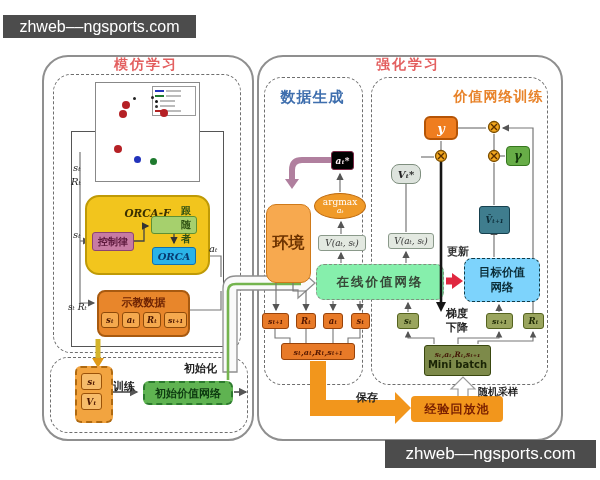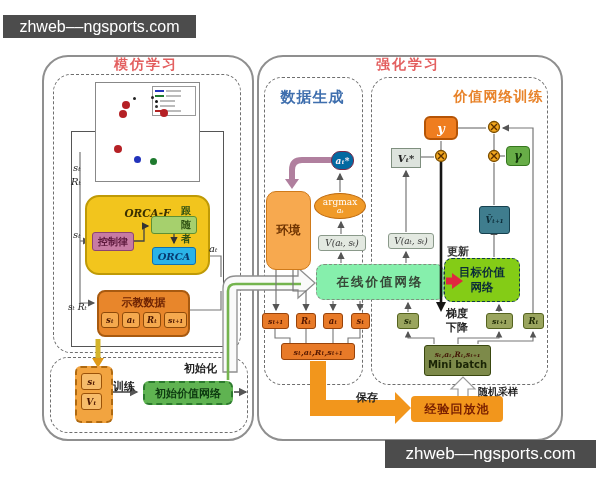--- a/index.html
+++ b/index.html
@@ -155,47 +155,47 @@
 <div class="chip" style="left:143px;top:312px;width:18px;height:16px;background:#f5a94e;border:1px solid #8d4a0a;border-radius:3px;font-size:8.5px;color:#4a1500;">Rₜ</div>
 <div class="chip" style="left:164px;top:312px;width:23px;height:16px;background:#f5a94e;border:1px solid #8d4a0a;border-radius:3px;font-size:8px;color:#4a1500;">sₜ₊₁</div>
 
 <div class="abs" style="left:75px;top:366px;width:34px;height:53px;background:#f2a440;border:2px dashed #b06a10;border-radius:6px;z-index:3;"></div>
 <div class="chip" style="left:81px;top:373px;width:21px;height:17px;background:#f6bc6a;border:1px solid #9a5208;border-radius:3px;font-size:9px;color:#4a1500;">sₜ</div>
 <div class="chip" style="left:81px;top:393px;width:21px;height:17px;background:#f6bc6a;border:1px solid #9a5208;border-radius:3px;font-size:9px;color:#4a1500;">Vₜ</div>
 <div class="lbl" style="left:113px;top:379px;font-size:11px;font-weight:bold;">训练</div>
 <div class="box" style="left:143px;top:381px;width:90px;height:24px;background:#5fb351;border:2px dashed #2c7a2e;border-radius:6px;font-size:11px;font-weight:bold;color:#0d3a10;">初始价值网络</div>
 <div class="lbl" style="left:184px;top:361px;font-size:11px;font-weight:bold;">初始化</div>
 
-<div class="box" style="left:266px;top:191px;width:45px;height:79px;background:#f7a94f;border:1.5px solid #cf7a1a;border-radius:10px;font-size:12px;font-weight:bold;color:#6e3300;">环境</div>
-<div class="chip" style="left:331px;top:151px;width:23px;height:19px;background:#0369a1;border:1.5px solid #7c2948;border-radius:9px;font-size:9px;color:#ffeef5;">aₜ*</div>
+<div class="box" style="left:266px;top:204px;width:45px;height:79px;background:#f7a94f;border:1.5px solid #cf7a1a;border-radius:10px;font-size:16px;font-weight:bold;color:#6e3300;">环境</div>
+<div class="chip" style="left:331px;top:151px;width:23px;height:19px;background:#000000;border:1.5px solid #7c2948;border-radius:3px;font-size:9px;color:#ffeef5;">aₜ*</div>
 <div class="box" style="left:314px;top:193px;width:52px;height:26px;background:#f09a28;border:1.5px solid #bf6b0e;border-radius:50%;flex-direction:column;line-height:1;">
   <span style="font-size:9px;color:#fff;font-family:'DejaVu Serif',serif;">argmax</span>
   <span style="font-size:8px;color:#fff;font-style:italic;font-family:'DejaVu Serif',serif;">aₜ</span>
 </div>
 <div class="chip" style="left:318px;top:235px;width:48px;height:16px;background:#e3e9e1;border:1px solid #8a998a;border-radius:3px;font-size:9px;color:#333;font-weight:normal;">V(aₜ, sₜ)</div>
 
 <div class="box" style="left:316px;top:264px;width:128px;height:36px;background:#86efac;border:1.6px dashed #7f917f;border-radius:8px;font-size:12.5px;font-weight:bold;color:#374737;letter-spacing:2px;">在线价值网络</div>
 
 <div class="chip" style="left:262px;top:313px;width:27px;height:16px;background:#e87a28;border:1.3px solid #98430a;border-radius:3px;font-size:8px;color:#541700;">sₜ₊₁</div>
 <div class="chip" style="left:296px;top:313px;width:20px;height:16px;background:#e87a28;border:1.3px solid #98430a;border-radius:3px;font-size:8.5px;color:#541700;">Rₜ</div>
 <div class="chip" style="left:323px;top:313px;width:20px;height:16px;background:#e87a28;border:1.3px solid #98430a;border-radius:3px;font-size:8.5px;color:#541700;">aₜ</div>
 <div class="chip" style="left:351px;top:313px;width:19px;height:16px;background:#e87a28;border:1.3px solid #98430a;border-radius:3px;font-size:8.5px;color:#541700;">sₜ</div>
 <div class="chip" style="left:281px;top:343px;width:74px;height:17px;background:#e87a28;border:1.3px solid #98430a;border-radius:3px;font-size:8px;color:#541700;">sₜ,aₜ,Rₜ,sₜ₊₁</div>
 
 <div class="lbl" style="left:356px;top:390px;font-size:11px;font-weight:bold;">保存</div>
 <div class="box" style="left:411px;top:396px;width:92px;height:26px;background:#f2961c;border-radius:4px;font-size:12px;font-weight:bold;color:#7a2000;letter-spacing:1px;z-index:3;">经验回放池</div>
 <div class="lbl" style="left:478px;top:385px;font-size:10px;font-weight:bold;">随机采样</div>
 
 <div class="chip" style="left:424px;top:116px;width:34px;height:24px;background:#ef7d1f;border:2px solid #b55405;border-radius:6px;font-size:13px;color:#fff;">y</div>
-<div class="chip" style="left:391px;top:148px;width:30px;height:20px;background:#dde3dd;border:1.2px solid #7f8f7f;border-radius:0;font-size:10px;color:#222;">Vₜ*</div>
+<div class="chip" style="left:391px;top:164px;width:30px;height:20px;background:#dde3dd;border:1.2px solid #7f8f7f;border-radius:8px;font-size:10px;color:#222;">Vₜ*</div>
 <div class="chip" style="left:506px;top:146px;width:24px;height:20px;background:#67ad47;border:1.5px solid #35761d;border-radius:4px;font-size:12px;color:#12380a;">γ</div>
 <div class="chip" style="left:479px;top:206px;width:31px;height:28px;background:#3f7d8e;border:1.2px solid #16404e;border-radius:3px;font-size:8.5px;color:#0c2c38;">V̂ₜ₊₁</div>
 <div class="chip" style="left:388px;top:233px;width:46px;height:16px;background:#e3e9e1;border:1px solid #8a998a;border-radius:3px;font-size:9px;color:#333;font-weight:normal;">V(aₜ, sₜ)</div>
 <div class="lbl" style="left:447px;top:244px;font-size:11px;font-weight:bold;color:#333;">更新</div>
-<div class="box" style="left:444px;top:258px;width:76px;height:44px;background:#84cc16;border:1.6px dashed #123c48;border-radius:8px;">
+<div class="box" style="left:464px;top:258px;width:76px;height:44px;background:#7dd3fc;border:1.6px dashed #123c48;border-radius:8px;">
   <span style="display:block;width:52px;text-align:center;font-size:11.5px;font-weight:bold;color:#0b2d38;line-height:1.3;">目标价值网络</span>
 </div>
 
 <div class="chip" style="left:397px;top:313px;width:22px;height:16px;background:#9aa55e;border:1.2px solid #55631f;border-radius:3px;font-size:8.5px;color:#202b06;">sₜ</div>
 <div class="chip" style="left:486px;top:313px;width:27px;height:16px;background:#9aa55e;border:1.2px solid #55631f;border-radius:3px;font-size:8px;color:#202b06;">sₜ₊₁</div>
 <div class="chip" style="left:523px;top:313px;width:21px;height:16px;background:#9aa55e;border:1.2px solid #55631f;border-radius:3px;font-size:8.5px;color:#202b06;">Rₜ</div>
 <div class="lbl" style="left:446px;top:307px;width:26px;font-size:11px;font-weight:bold;line-height:1.3;">梯度下降</div>
 
 <div class="box" style="left:424px;top:345px;width:67px;height:31px;background:#7d8a4a;border:1.2px solid #39470f;border-radius:3px;flex-direction:column;line-height:1.2;">
   <span class="math" style="font-size:7.5px;font-weight:bold;color:#431505;">sₜ,aₜ,Rₜ,sₜ₊₁</span>

